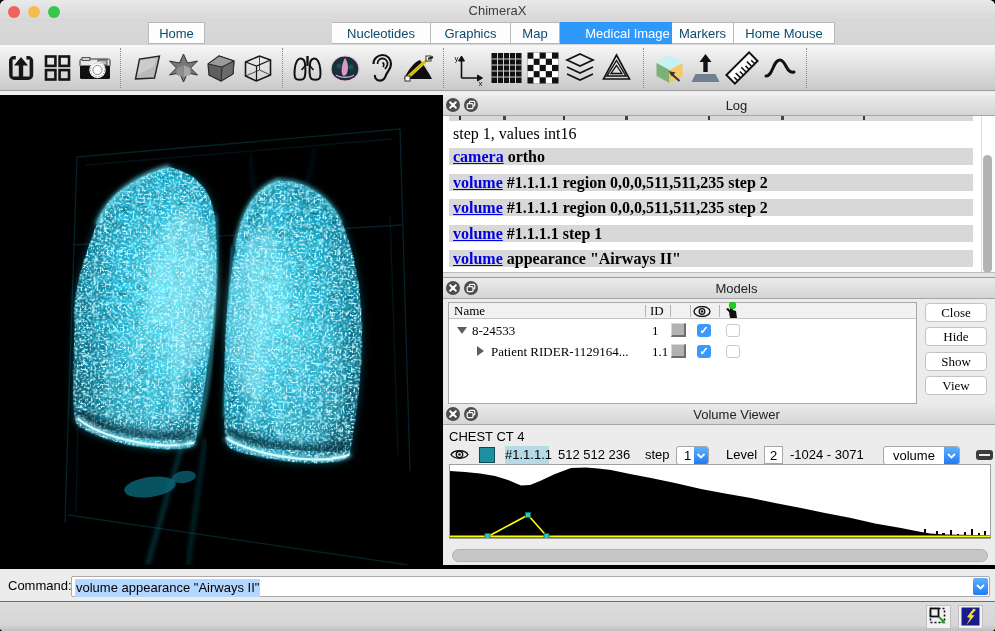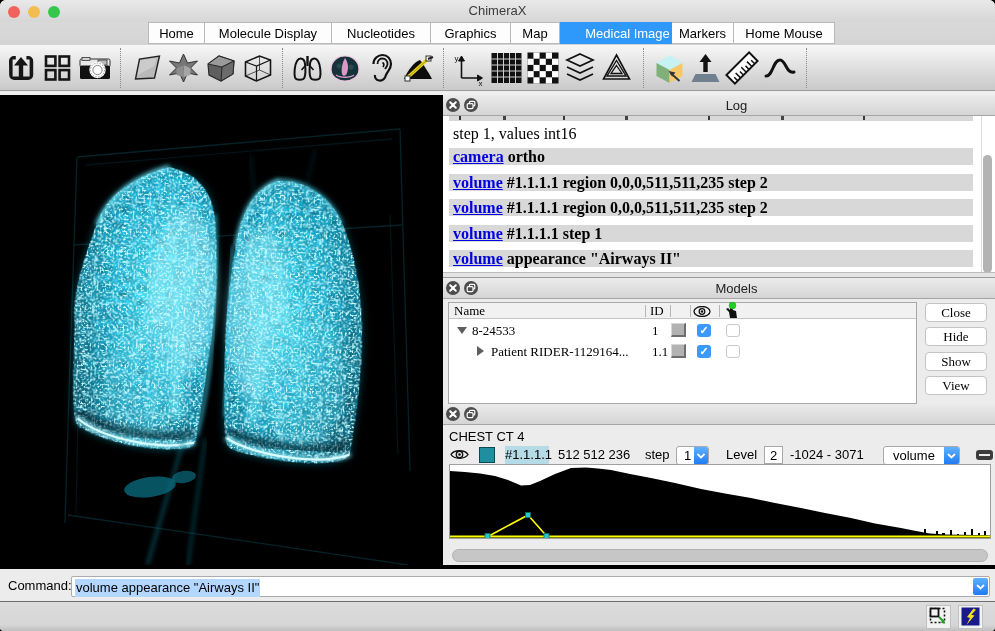--- a/index.html
+++ b/index.html
@@ -11,21 +11,21 @@
   
   #titlebar{left:0;top:0;width:995px;height:22px;
     background:linear-gradient(#e9e9e9,#d6d6d6);}
   .tl{position:absolute;top:6px;width:12px;height:12px;border-radius:50%;}
   #title{left:0;top:3px;width:995px;text-align:center;font-size:13px;color:#3c3c3c;}
   
   #tabstrip{left:0;top:22px;width:995px;height:23px;
     background:linear-gradient(#d9d9d9,#d4d4d4);}
   .tab{position:absolute;top:0;height:22px;background:#fdfdfd;
     border:1px solid #b9b9b9;border-left:none;
-    font-size:13px;color:#000000;text-align:center;line-height:21px;}
+    font-size:13px;color:#0c4a6e;text-align:center;line-height:21px;}
   .tab.first{border-left:1px solid #b9b9b9;}
   .tab.sel{background:#2f99fb;color:#fff;border-color:#2f99fb;}
   
   #toolbar{left:0;top:45px;width:995px;height:46px;
     background:linear-gradient(#f7f7f7,#c9c9c9);border-bottom:1px solid #9d9d9d;}
   #toolstrip{left:0;top:92px;width:995px;height:3px;background:#f0f0f0;}
   .sep{position:absolute;top:3px;height:40px;width:0;
     border-left:1px dotted #8a8a8a;}
   
   #viewport{left:0;top:95px;width:443px;height:470px;background:#000;}
@@ -78,21 +78,20 @@
 
   <div id="titlebar" class="abs">
     <div class="tl" style="left:8px;background:#f2615b;"></div>
     <div class="tl" style="left:28px;background:#f5bd4f;"></div>
     <div class="tl" style="left:48px;background:#35c64c;"></div>
     <div id="title" class="abs">ChimeraX</div>
   </div>
 
   <div id="tabstrip" class="abs">
     <div class="tab first" style="left:148px;width:57px;">Home</div>
-    <div class="tab" style="left:205px;width:127px;">Molecule Display</div>
     <div class="tab" style="left:332px;width:99px;">Nucleotides</div>
     <div class="tab" style="left:431px;width:80px;">Graphics</div>
     <div class="tab" style="left:511px;width:49px;">Map</div>
     <div class="tab sel" style="left:560px;width:112px;padding-left:24px;">Medical Image</div>
     <div class="tab" style="left:672px;width:62px;">Markers</div>
     <div class="tab" style="left:734px;width:101px;">Home Mouse</div>
   </div>
 
   <div id="toolbar" class="abs">
     <div class="sep" style="left:120px;"></div>
@@ -455,20 +454,21 @@
     </div>
 
     <div class="phead" id="vvhead">
       <div class="cbtn" style="left:3px;"><svg width="14" height="14" viewBox="0 0 14 14">
             <path d="M4.2,4.2 L9.8,9.8 M9.8,4.2 L4.2,9.8" stroke="#fff" stroke-width="2" stroke-linecap="round"></path>
           </svg></div>
       <div class="cbtn" style="left:21px;"><svg width="14" height="14" viewBox="0 0 14 14">
             <rect x="5.4" y="3.4" width="5.4" height="4.6" rx="1" fill="none" stroke="#fff" stroke-width="1.2"></rect>
             <rect x="3.2" y="5.6" width="5.8" height="5" rx="1" fill="#4d4d4d" stroke="#fff" stroke-width="1.2"></rect>
           </svg></div>
+      <div class="ptitle">Volume Viewer</div>
     </div>
     <div id="vvbody" class="abs">
       <div class="abs" style="left:6px;top:4px;">CHEST CT 4</div>
 
       <svg class="abs" style="left:7px;top:23px;" width="19" height="13" viewBox="0 0 19 13">
         <path d="M1,6.5 C4,1.5 15,1.5 18,6.5 C15,11.5 4,11.5 1,6.5 Z" fill="none" stroke="#111" stroke-width="1.4"></path>
         <circle cx="9.5" cy="6.5" r="3.2" fill="none" stroke="#111" stroke-width="1.4"></circle>
         <circle cx="9.5" cy="6.5" r="1.3" fill="#111"></circle>
       </svg>
       <div class="abs" style="left:36px;top:22px;width:16px;height:16px;background:#1d8f9e;border:1px solid #0c4a52;"></div>

